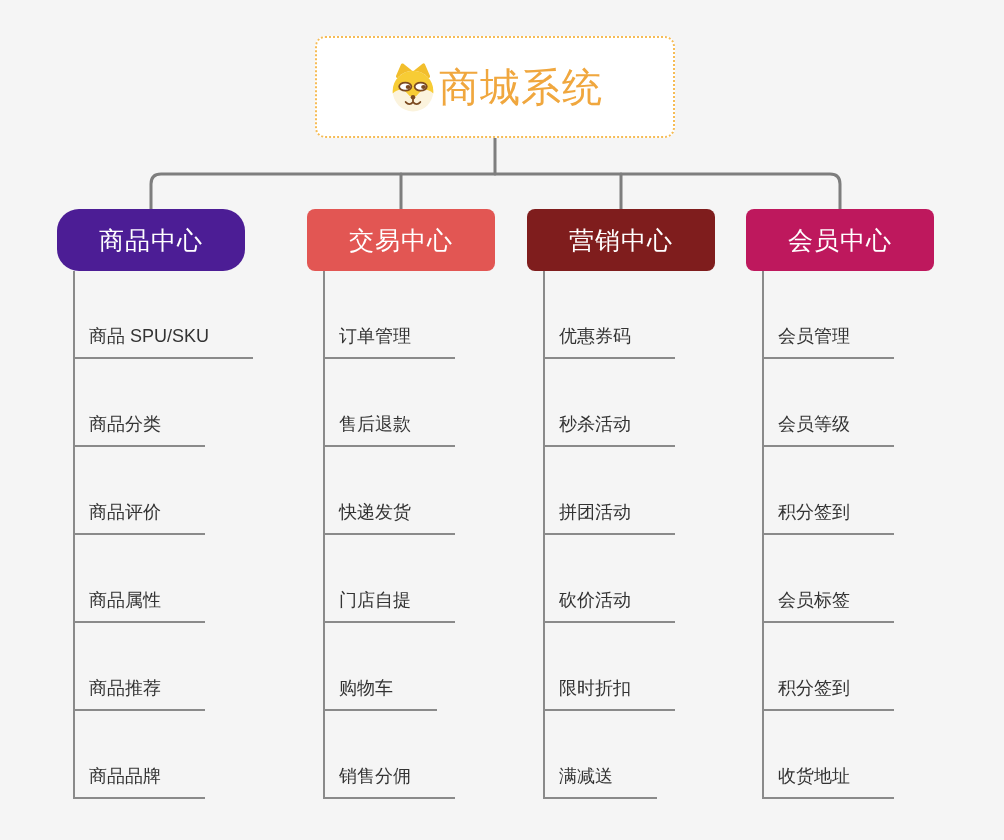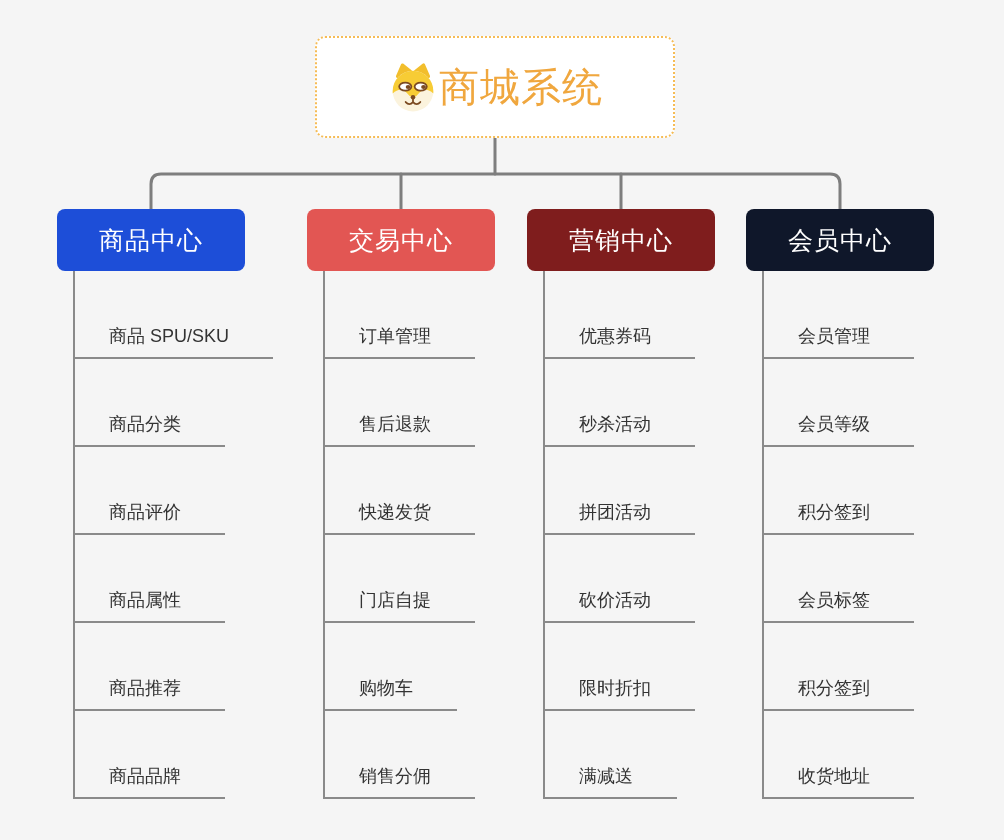--- a/index.html
+++ b/index.html
@@ -76,21 +76,21 @@
     height: 88px;
     display: flex;
     align-items: flex-end;
     cursor: pointer;
   }
   .leaf-label {
     display: inline-block;
     font-size: 18px;
     color: var(--leafText, #333333);
     white-space: nowrap;
-    padding: 0 44px 9px 34px;
+    padding: 0 44px 9px 14px;
     border-bottom: 2px solid var(--leafLine, #8A8A8A);
   }
 </style>
 </head>
 <body style="--background: #F5F5F5; --connector: #7E7E7E; --leafLine: #8A8A8A; --leafText: #333333; --rootAccent: #F0A73E; --rootBorder: #F6BC55; --rootBackground: #FFFFFF; --branchText: #FFFFFF;">
 
 <div class="canvas">
 
   <svg class="connectors" viewBox="0 0 1004 840" xmlns="http://www.w3.org/2000/svg" aria-hidden="true">
     <path d="M495,138 V174"></path>
@@ -111,21 +111,21 @@
         <ellipse cx="26" cy="32" rx="3" ry="2.6" fill="#7B4A21"></ellipse>
         <ellipse cx="45" cy="32" rx="3" ry="2.6" fill="#7B4A21"></ellipse>
         <circle cx="32" cy="44.5" r="2.8" fill="#7B4A21"></circle>
         <path d="M32,46.5 L32,50.5 M23,50.5 Q27.5,55.5 32,50.5 Q36.5,55.5 41,50.5" stroke="#7B4A21" stroke-width="2.2" fill="none" stroke-linecap="round"></path>
       </svg>
     </span>
     <span class="root-title">商城系统</span>
   </div>
 
   <div class="column" style="left:57px">
-    <div class="branch-box" style="background-color: #1d4ed8;">
+    <div class="branch-box" style="background-color: #4c1d95; border-radius: 22px;">
       <span class="branch-label">商品中心</span>
     </div>
     <div class="items">
       <div class="leaf">
           <span class="leaf-label">商品 SPU/SKU</span>
         </div>
       <div class="leaf">
           <span class="leaf-label">商品分类</span>
         </div>
       <div class="leaf">
@@ -189,21 +189,21 @@
       <div class="leaf">
           <span class="leaf-label">限时折扣</span>
         </div>
       <div class="leaf">
           <span class="leaf-label">满减送</span>
         </div>
     </div>
   </div>
 
   <div class="column" style="left:746px">
-    <div class="branch-box" style="background-color: #0f172a;">
+    <div class="branch-box" style="background-color: #be185d;">
       <span class="branch-label">会员中心</span>
     </div>
     <div class="items">
       <div class="leaf">
           <span class="leaf-label">会员管理</span>
         </div>
       <div class="leaf">
           <span class="leaf-label">会员等级</span>
         </div>
       <div class="leaf">

